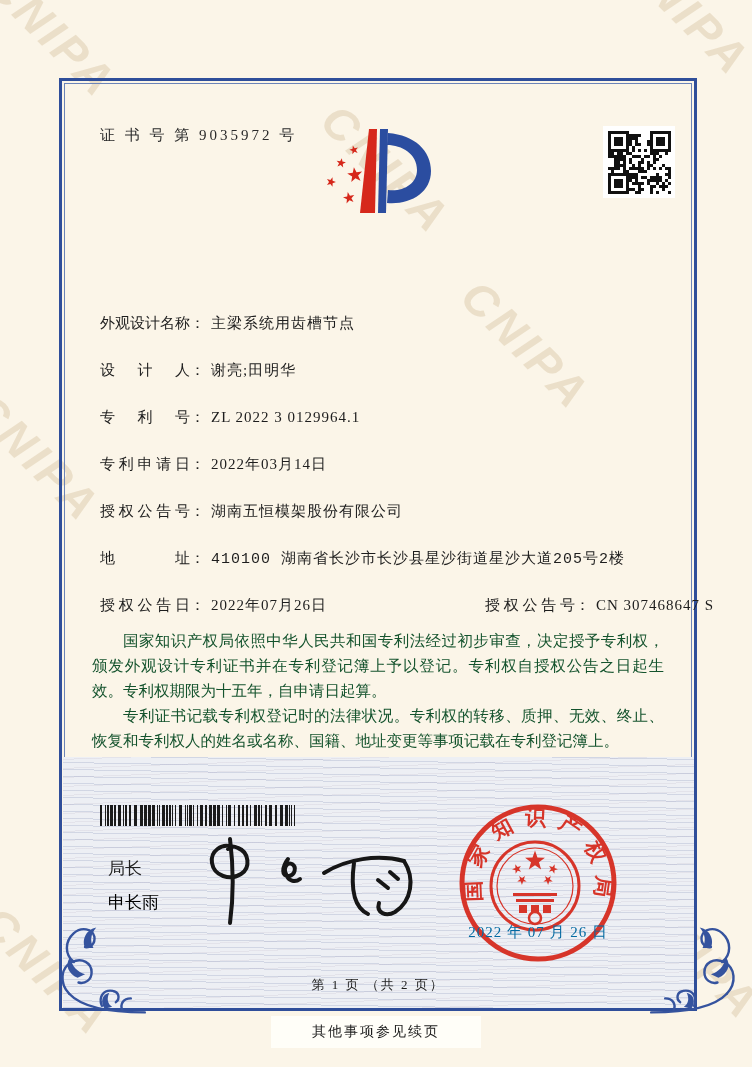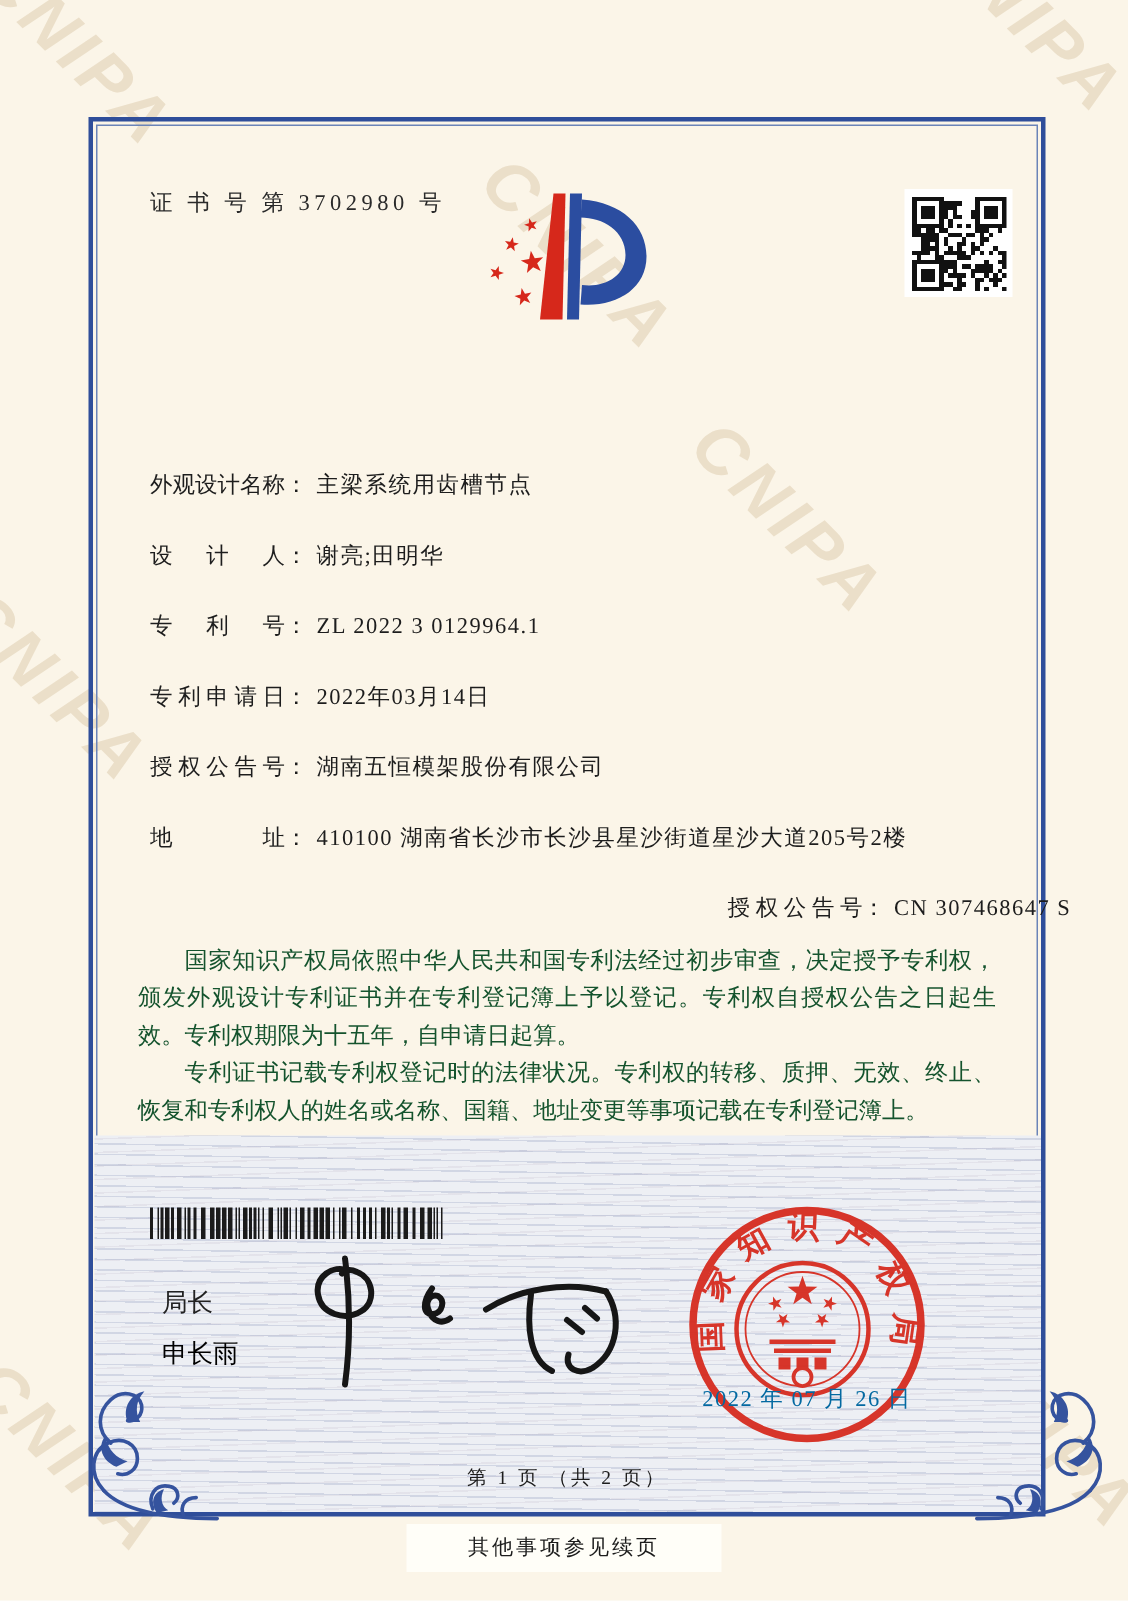--- a/index.html
+++ b/index.html
@@ -107,21 +107,21 @@
   <span class="wm big" style="left:428px;top:836px;">CNIPA</span>
   <span class="wm" style="left:-34px;top:944px;">CNIPA</span>
   <span class="wm" style="left:616px;top:928px;">CNIPA</span>
 
   <div class="frame">
     <div class="frame-inner"></div>
   </div>
 
   <div class="band"></div>
 
-  <div class="cert-no">证 书 号 第 3702980 号</div>
+  <div class="cert-no">证 书 号 第 9035972 号</div>
 
   <svg class="logo" viewBox="0 0 160 112">
     <defs>
       <polygon id="star" points="0,-11 -2.59,-3.56 -10.46,-3.4 -4.18,1.36 -6.47,8.9 0,4.4 6.47,8.9 4.18,1.36 10.46,-3.4 2.59,-3.56"></polygon>
     </defs>
     <polygon points="73,13 81,13 79,97 64,97" fill="#d6281b"></polygon>
     <polygon points="84,13 92,13 90,97 82,97" fill="#2b4da0"></polygon>
     <path d="M92,17 C119,19 135,35 135,55 C135,77 114,89 91,87 L92,74 C107,76 121,68 121,54 C121,38 106,29 91,29 Z" fill="#2b4da0"></path>
     <use href="#star" transform="translate(58,34) scale(0.42) rotate(-15)" fill="#d6281b"></use>
     <use href="#star" transform="translate(45,47) scale(0.45) rotate(10)" fill="#d6281b"></use>
@@ -290,24 +290,27 @@
   </div>
   <div class="row" style="top:408px;">
     <span class="lbl">专利号</span><span class="sep">：</span><span class="val">ZL 2022 3 0129964.1</span>
   </div>
   <div class="row" style="top:455px;">
     <span class="lbl">专利申请日</span><span class="sep">：</span><span class="val">2022年03月14日</span>
   </div>
   <div class="row" style="top:502px;">
     <span class="lbl">授权公告号</span><span class="sep">：</span><span class="val">湖南五恒模架股份有限公司</span>
   </div>
-  <div class="row" style="top:549px;">
+  <div class="row" style="top:549px;font-family:Liberation Mono, monospace;">
     <span class="lbl">地址</span><span class="sep">：</span><span class="val">410100 湖南省长沙市长沙县星沙街道星沙大道205号2楼</span>
   </div>
   <div class="row" style="top:596px;width:600px;">
+    <span>
+      <span class="lbl">授权公告日</span><span class="sep">：</span><span class="val">2022年07月26日</span>
+    </span>
     <span class="grant-col2">
       <span class="lbl">授权公告号</span><span class="sep">：</span><span class="val">CN 307468647 S</span>
     </span>
   </div>
 
   <div class="paras">
     <p>国家知识产权局依照中华人民共和国专利法经过初步审查，决定授予专利权，颁发外观设计专利证书并在专利登记簿上予以登记。专利权自授权公告之日起生效。专利权期限为十五年，自申请日起算。</p>
     <p>专利证书记载专利权登记时的法律状况。专利权的转移、质押、无效、终止、恢复和专利权人的姓名或名称、国籍、地址变更等事项记载在专利登记簿上。</p>
   </div>
 

